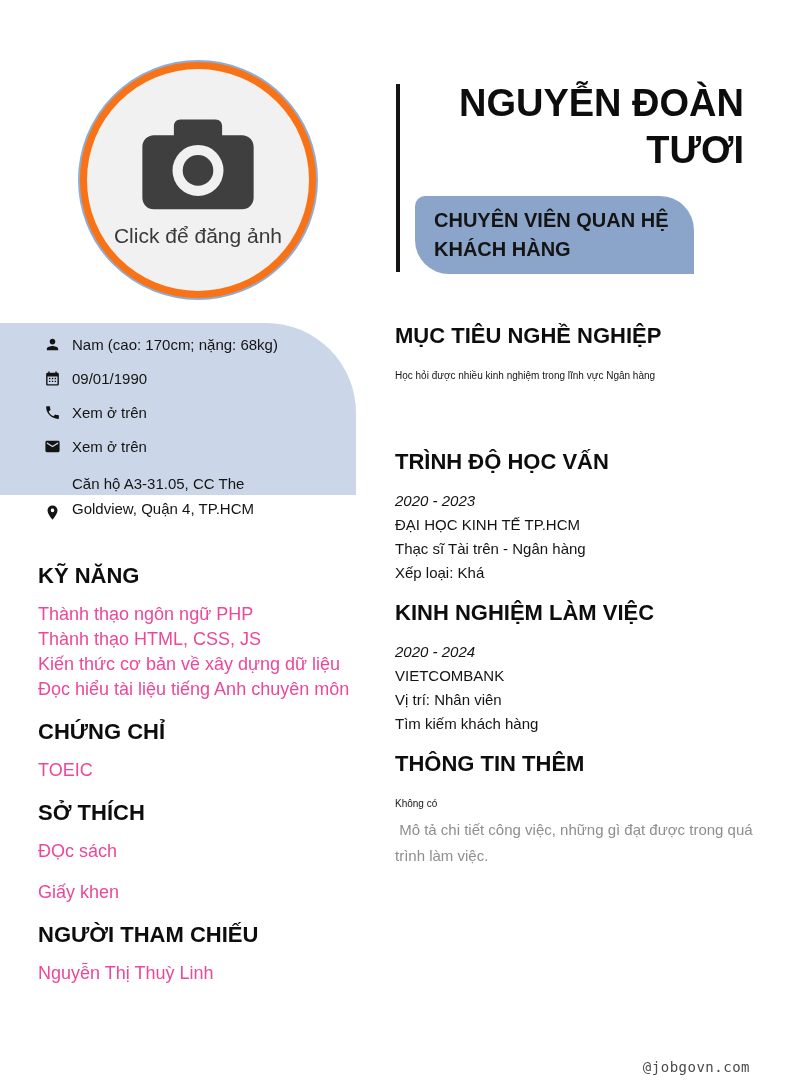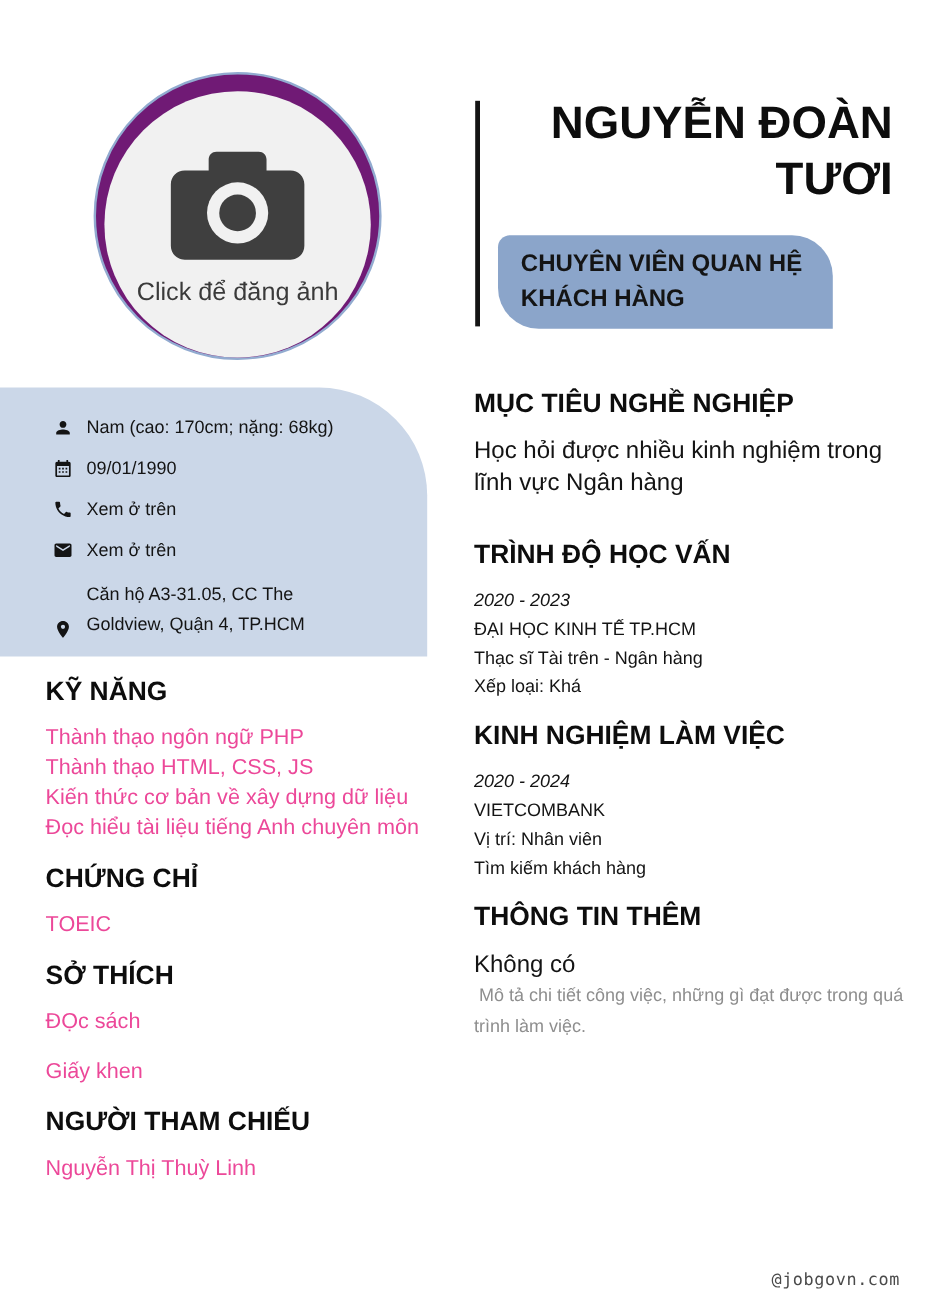--- a/index.html
+++ b/index.html
@@ -2,55 +2,55 @@
 <html><head>
 <meta charset="utf-8">
 <style>
   * { margin:0; padding:0; box-sizing:border-box; }
   html,body { background:#fff; }
   body { font-family:"Liberation Sans","DejaVu Sans",sans-serif; color:#141414; }
   .page { position:relative; width:790px; height:1089px; background:#ffffff; overflow:hidden; }
 
   
   .photo-outer { position:absolute; left:78px; top:60px; width:240px; height:240px;
-    border:2px solid #92abd0; border-radius:50%; background:#701a75;
-    display:flex; align-items:flex-end; justify-content:center; cursor:pointer; }
+    border:2px solid #92abd0; border-radius:50%; background:#f97316;
+    display:flex; align-items:center; justify-content:center; cursor:pointer; }
   .photo-inner { width:222px; height:222px; border-radius:50%; background:#f1f1f1;
     display:flex; flex-direction:column; align-items:center; justify-content:center; }
   .photo-caption { font-size:21px; color:#3a3a3a; margin-top:6px; }
 
   
   .name-bar { position:absolute; left:396px; top:84px; width:4px; height:188px; background:#141414; }
   .full-name { position:absolute; left:414px; top:80px; width:330px;
     font-size:38px; line-height:47px; font-weight:700; color:#0d0d0d; letter-spacing:0;text-align:right; }
   .job-badge { position:absolute; left:415px; top:196px; width:279px; min-height:77px;
     background:#8BA5CA; border-radius:10px 34px 0 34px;
     display:flex; align-items:center; padding:10px 14px 10px 19px; }
   .job-badge-text { font-size:20px; line-height:29px; font-weight:700; color:#141414; }
 
   
-  .info-box { position:absolute; left:0; top:323px; width:356px; height:224px;
-    background:#CBD7E8; border-radius:0 90px 0 0; padding:24px 0 0 44px; }
+  .info-box { position:absolute; left:0; top:323px; width:356px; height:172px;
+    background:#CBD7E8; border-radius:0 90px 0 0; padding:12px 0 0 44px; }
   .info-row { display:flex; align-items:flex-start; gap:11px; margin-bottom:15px;
     font-size:15px; line-height:19px; color:#141414; }
   .info-row .ic { flex:0 0 17px; width:17px; height:17px; margin-top:1px; }
   .info-row.addr { line-height:25px;align-items:flex-end; }
   .info-row.addr .txt { max-width:205px; }
 
   
   .left-col { position:absolute; left:38px; top:562px; width:330px; }
   .l-section { margin-top:16px; }
   .l-section:first-child { margin-top:0; }
   .sec-title { font-size:22px; line-height:28px; font-weight:700; color:#0d0d0d; margin:0 0 12px 0; }
   .l-item { font-size:18px; line-height:25px; color:#ec4899; }
 
   
   .r-section { position:absolute; left:395px; width:365px; }
   .r-section .sec-title { margin-bottom:13px; }
-  .r-text { font-size:20px; line-height:26px; color:#141414; }
+  .r-text { font-size:10px; line-height:26px; color:#141414; }
   .r-line { font-size:15px; line-height:24px; color:#141414; }
   .r-period { font-style:italic; }
   .r-org { font-weight:400; }
   .r-muted { font-size:15px; line-height:26px; color:#8E8E8E; white-space:pre-wrap; }
 
   
   .watermark { position:absolute; top:1059px; right:40px;
     font-family:"DejaVu Sans Mono","Liberation Mono",monospace;
     font-size:14px; letter-spacing:0.5px; color:#4a4a4a; }
 </style>

